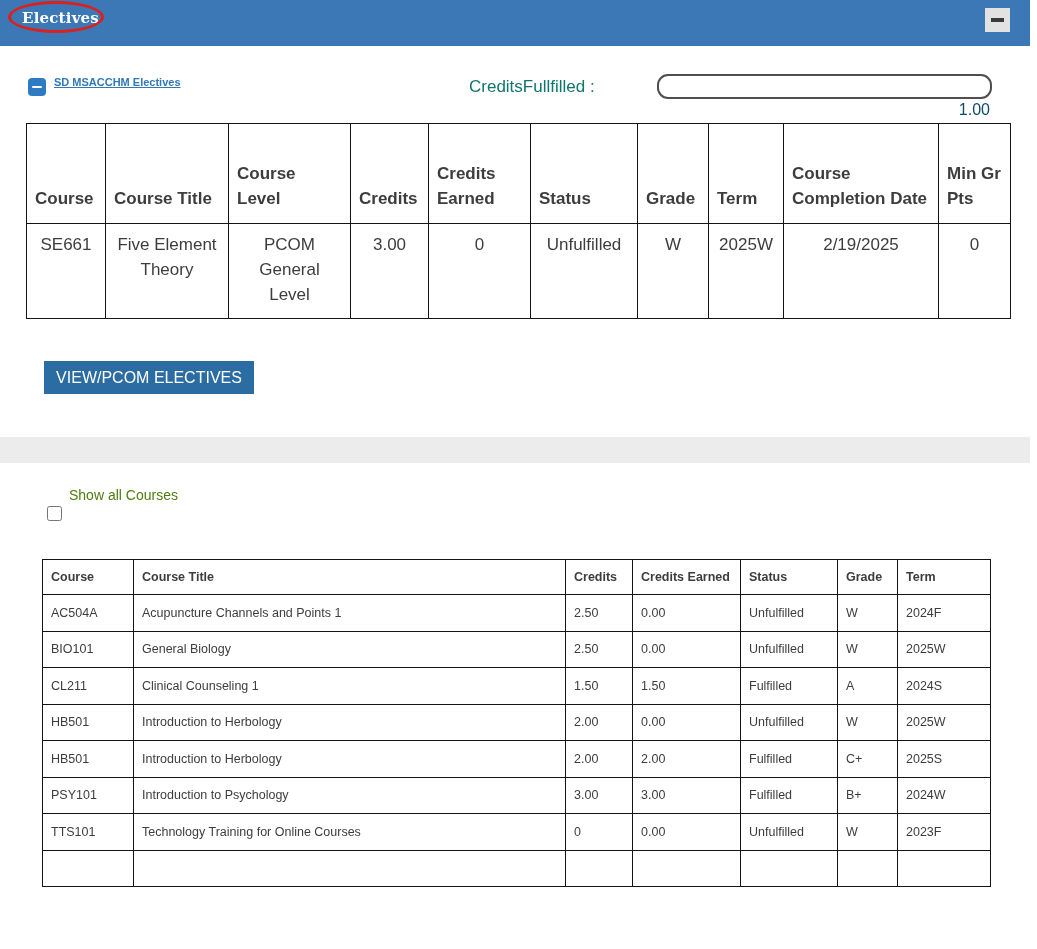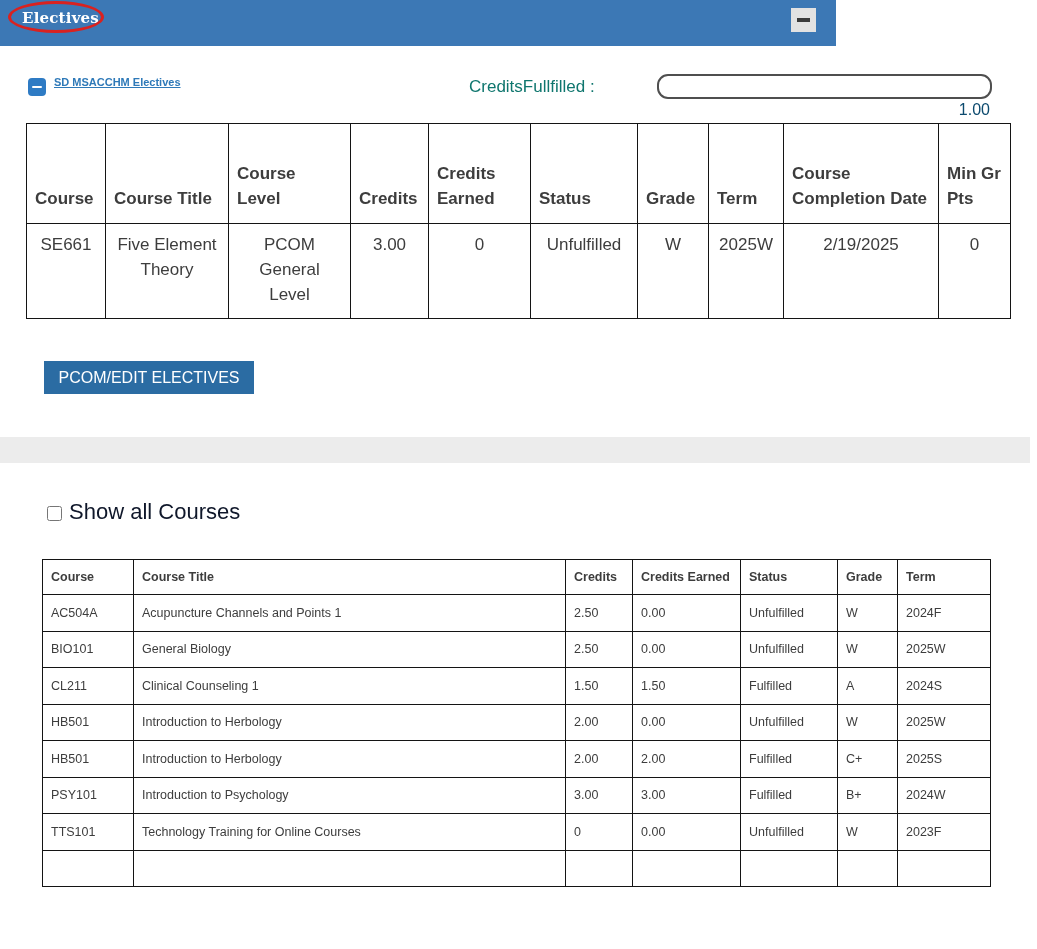--- a/index.html
+++ b/index.html
@@ -9,21 +9,21 @@
     --annotation-red:#d92220;
     --text-dark:#3d3d3d;
     --border-dark:#141414;
   }
   *{box-sizing:border-box;margin:0;padding:0;}
   html,body{width:1037px;height:949px;overflow:hidden;background:#fff;
     font-family:"Liberation Sans","DejaVu Sans",sans-serif;color:var(--text-dark);}
   .page{position:relative;width:1030px;height:949px;background:#fff;}
 
   
-  .bar{position:relative;width:836px;background:var(--accent-blue);}
+  .bar{position:relative;width:1030px;background:var(--accent-blue);}
   .bar1{height:46px;}
   .bar2{height:58px;}
   .bar-title{position:absolute;color:#fff;font-family:"DejaVu Serif","Liberation Serif",serif;
     font-weight:bold;font-size:15px;letter-spacing:.2px;}
   .bar1 .bar-title{left:22px;top:9px;}
   .bar2 .bar-title{left:30px;top:20px;}
   .annotation-ellipse{position:absolute;border-radius:50%;border:4px solid var(--annotation-red);}
   .e1{left:8px;top:1px;width:96px;height:32px;border-width:3.5px;}
   .e2{left:11px;top:6px;width:176px;height:43px;}
   .min-btn{position:absolute;right:20px;width:25px;height:24px;background:#e2e2e2;
@@ -60,21 +60,21 @@
   .tbl2{position:absolute;left:42px;top:96px;width:948px;}
   .tbl2 th{vertical-align:middle;padding:4px 8px;font-size:12.5px;font-weight:600;}
   .tbl2 thead tr{height:35px;}
   .tbl2 tbody tr{height:36.5px;}
   .tbl2 td{vertical-align:middle;padding:4px 8px;font-size:12.5px;}
 
   .action-btn{position:absolute;left:44px;top:315px;width:210px;height:33px;background:var(--button-blue);
     color:#fff;border:none;font-size:16px;font-family:"Liberation Sans",sans-serif;cursor:pointer;}
 
   .chk{position:absolute;left:47px;top:43px;width:15px;height:15px;accent-color:#fff;cursor:pointer;}
-  .chk-label{position:absolute;left:69px;top:36px;font-size:22px;color:#0f172a;}
+  .chk-label{position:absolute;left:69px;top:24px;font-size:14px;color:#4d7c0f;}
 </style>
 </head>
 <body>
 
 <div class="page">
 
   <section>
     <div class="bar bar1">
       <span class="bar-title">Electives</span>
       <div class="annotation-ellipse e1"></div>
@@ -128,21 +128,21 @@
               <td>0</td>
               <td>Unfulfilled</td>
               <td>W</td>
               <td>2025W</td>
               <td>2/19/2025</td>
               <td>0</td>
             </tr>
           </tbody>
         </table>
 
-      <button class="action-btn">PCOM/EDIT ELECTIVES</button>
+      <button class="action-btn">VIEW/PCOM ELECTIVES</button>
     </div>
   </section>
 
   <div class="gap"></div>
 
   <section>
 
     <div class="content content2">
       <input type="checkbox" class="chk" style="">
       <span class="chk-label">Show all Courses</span>

